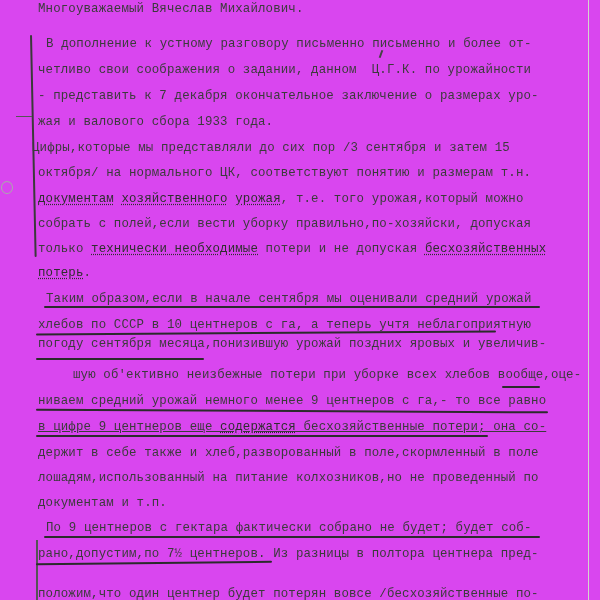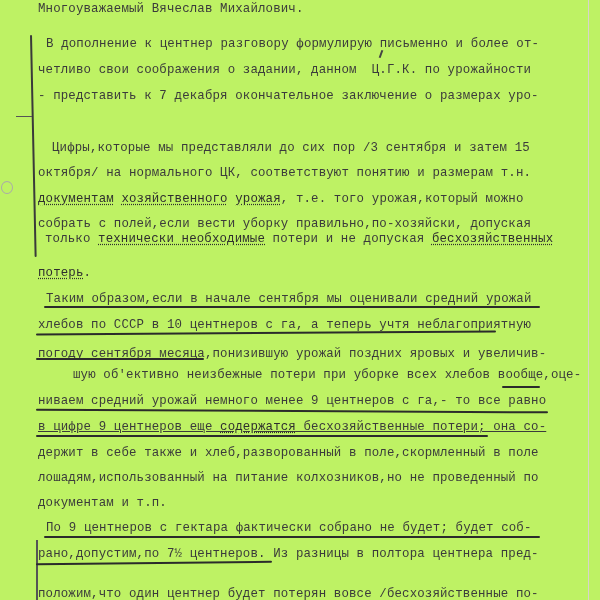--- a/index.html
+++ b/index.html
@@ -4,21 +4,21 @@
   <style>
     html, body { margin: 0; padding: 0; }
     body {
       width: 600px; height: 600px; overflow: hidden;
       background: #f3f1ec;
       position: relative;
       font-family: "Liberation Mono", "DejaVu Sans Mono", monospace;
     }
     .paper {
       position: absolute; left: 0; top: 0; width: 600px; height: 600px;
-      background: #bef264;
+      background: #d946ef;
     }
     .right-border {
       position: absolute; left: 588px; top: 0; width: 1px; height: 600px;
       background: #d6d3cc;
     }
     .margin-bracket {
       position: absolute; left: 30px; top: 35px; width: 2px; height: 222px;
       background: #3a3a3a; border-radius: 1px; transform: rotate(-1.2deg);
       transform-origin: top left;
     }
@@ -53,34 +53,35 @@
 <div class="paper">
   <div class="right-border"></div>
   <div class="margin-bracket"></div>
   <div class="margin-tick"></div>
   <div class="margin-circle"></div>
   <div class="pencil-stroke"></div>
   <div class="bottom-bracket"></div>
 
   <div class="line" style="top:1px; left:38px;">Многоуважаемый Вячеслав Михайлович.</div>
 
-  <div class="line" style="top:36px; left:46px;">В дополнение к центнер разговору формулирую письменно и более от-</div>
+  <div class="line" style="top:36px; left:46px;">В дополнение к устному разговору письменно письменно и более от-</div>
   <div class="line" style="top:62px;">четливо свои соображения о задании, данном  Ц.Г.К. по урожайности</div>
   <div class="line" style="top:88px;">- представить к 7 декабря окончательное заключение о размерах уро-</div>
+  <div class="line" style="top:114px;">жая и валового сбора 1933 года.</div>
 
-  <div class="line" style="top:140px; left:52px;">Цифры,которые мы представляли до сих пор /3 сентября и затем 15</div>
+  <div class="line" style="top:140px; left:32px;">Цифры,которые мы представляли до сих пор /3 сентября и затем 15</div>
   <div class="line" style="top:165px;">октября/ на нормального ЦК, соответствуют понятию и размерам т.н.</div>
   <div class="line" style="top:191px;"><span class="typed-u">документам</span> <span class="typed-u">хозяйственного</span> <span class="typed-u">урожая</span><span>, т.е. того урожая,который можно</span></div>
   <div class="line" style="top:216px;">собрать с полей,если вести уборку правильно,по-хозяйски, допуская</div>
-  <div class="line" style="top:231px;margin-left:7px;"><span>только </span><span class="typed-u">технически необходимые</span><span> потери и не допуская </span><span class="typed-u">бесхозяйственных</span></div>
+  <div class="line" style="top:241px;"><span>только </span><span class="typed-u">технически необходимые</span><span> потери и не допуская </span><span class="typed-u">бесхозяйственных</span></div>
   <div class="line" style="top:265px;"><span class="typed-u">потерь</span><span>.</span></div>
 
   <div class="line" style="top:291px; left:46px;">Таким образом,если в начале сентября мы оценивали средний урожай</div>
   <div class="line" style="top:317px;">хлебов по СССР в 10 центнеров с га, а теперь учтя неблагоприятную</div>
-  <div class="line" style="top:346px;">погоду сентября месяца,понизившую урожай поздних яровых и увеличив-</div>
+  <div class="line" style="top:336px;">погоду сентября месяца,понизившую урожай поздних яровых и увеличив-</div>
   <div class="line" style="top:367px;margin-left:35px;">шую об'ективно неизбежные потери при уборке всех хлебов вообще,оце-</div>
   <div class="line" style="top:393px;">ниваем средний урожай немного менее 9 центнеров с га,- то все равно</div>
   <div class="line" style="top:419px;text-decoration:underline;"><span>в цифре 9 центнеров еще </span><span class="typed-u">содержатся</span><span> бесхозяйственные потери; она со-</span></div>
   <div class="line" style="top:445px;">держит в себе также и хлеб,разворованный в поле,скормленный в поле</div>
   <div class="line" style="top:470px;">лошадям,использованный на питание колхозников,но не проведенный по</div>
   <div class="line" style="top:495px;">документам и т.п.</div>
 
   <div class="line" style="top:520px; left:46px;">По 9 центнеров с гектара фактически собрано не будет; будет соб-</div>
   <div class="line" style="top:546px;">рано,допустим,по 7½ центнеров. Из разницы в полтора центнера пред-</div>
   <div class="line" style="top:586px;">положим,что один центнер будет потерян вовсе /бесхозяйственные по-</div>

